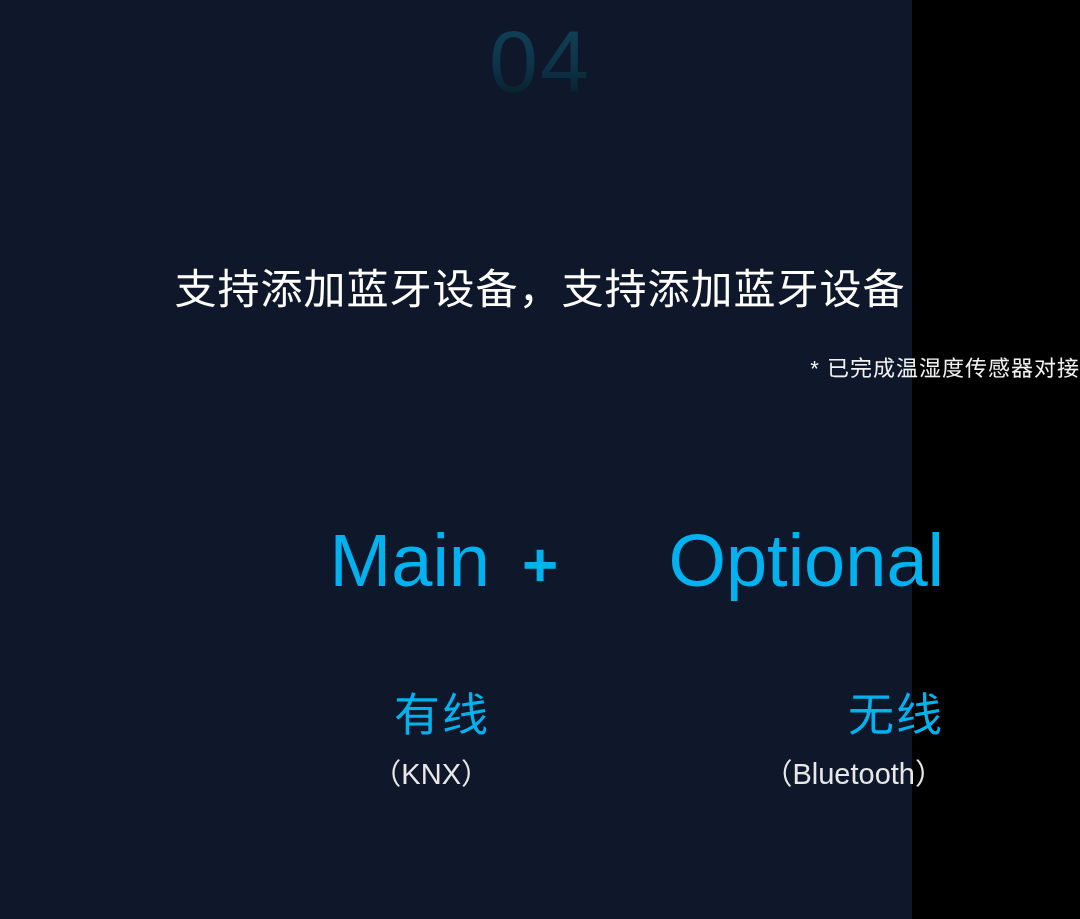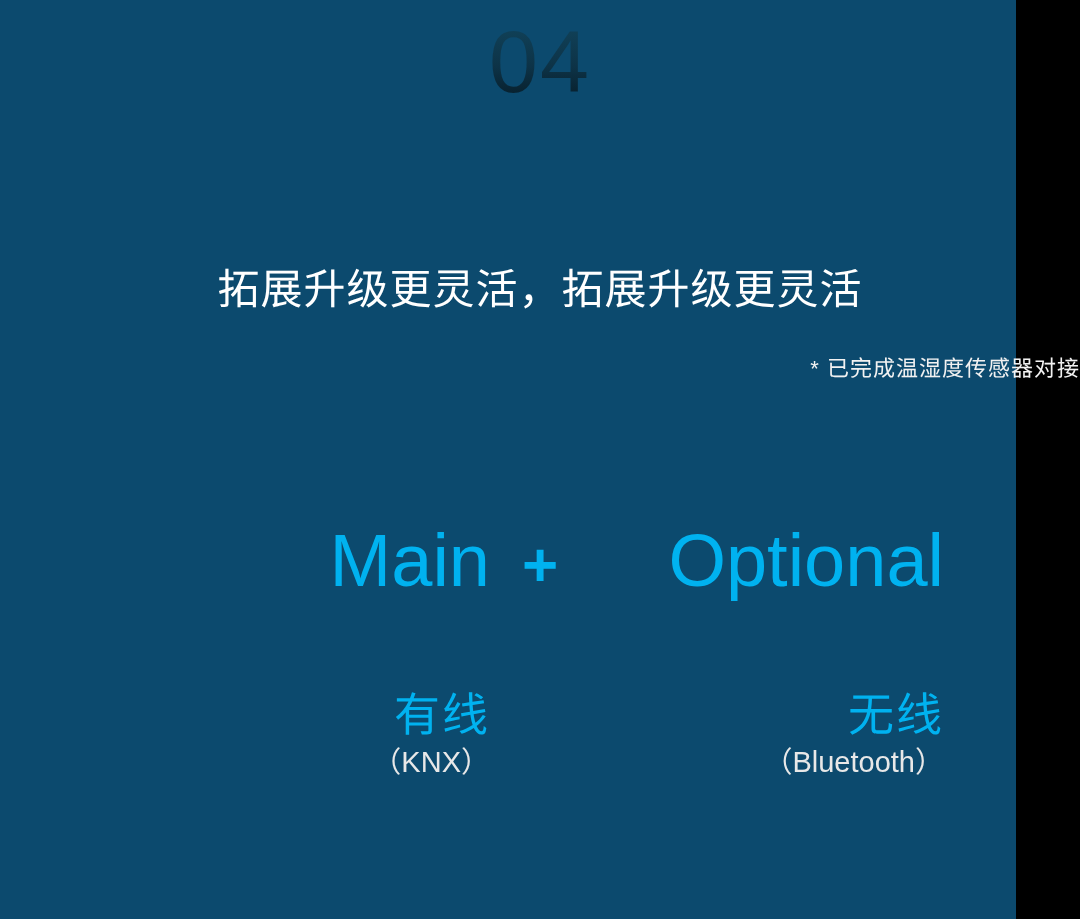--- a/index.html
+++ b/index.html
@@ -13,23 +13,23 @@
   }
 
   body {
     font-family:"Liberation Sans","DejaVu Sans",sans-serif;
     -webkit-font-smoothing:antialiased;
     position:relative;
   }
 
   .slide {
     position:relative;
-    width:1016px;
+    width:912px;
     height:919px;
-    background:#0c4a6e;
+    background:#0f172a;
   }
 
   
   .section-number {
     position:absolute;
     top:18px;
     left:0;
     width:1080px;
     text-align:center;
     font-size:88px;
@@ -148,38 +148,38 @@
     margin-top:92px;
     font-size:46px;
     font-weight:400;
     line-height:1.1;
     color:#00b2f0;
     letter-spacing:2px;
     white-space:nowrap;
   }
 
   .en-paren {
-    margin-top:4px;
+    margin-top:16px;
     font-size:29px;
     font-weight:400;
     line-height:1.2;
     color:#e8e8e8;
     letter-spacing:0px;
     white-space:nowrap;
   }
 </style>
 </head>
 <body>
 
 <div class="slide">
 
   <div class="section-number">04</div>
 
 
-  <p class="subtitle">拓展升级更灵活，拓展升级更灵活</p>
+  <p class="subtitle">支持添加蓝牙设备，支持添加蓝牙设备</p>
 
   <p class="footnote">* 已完成温湿度传感器对接</p>
 
   <div class="compare">
 
     <div class="plus-wrap">
       <span class="plus">+</span>
     </div>
 
     <div class="col col-main">

